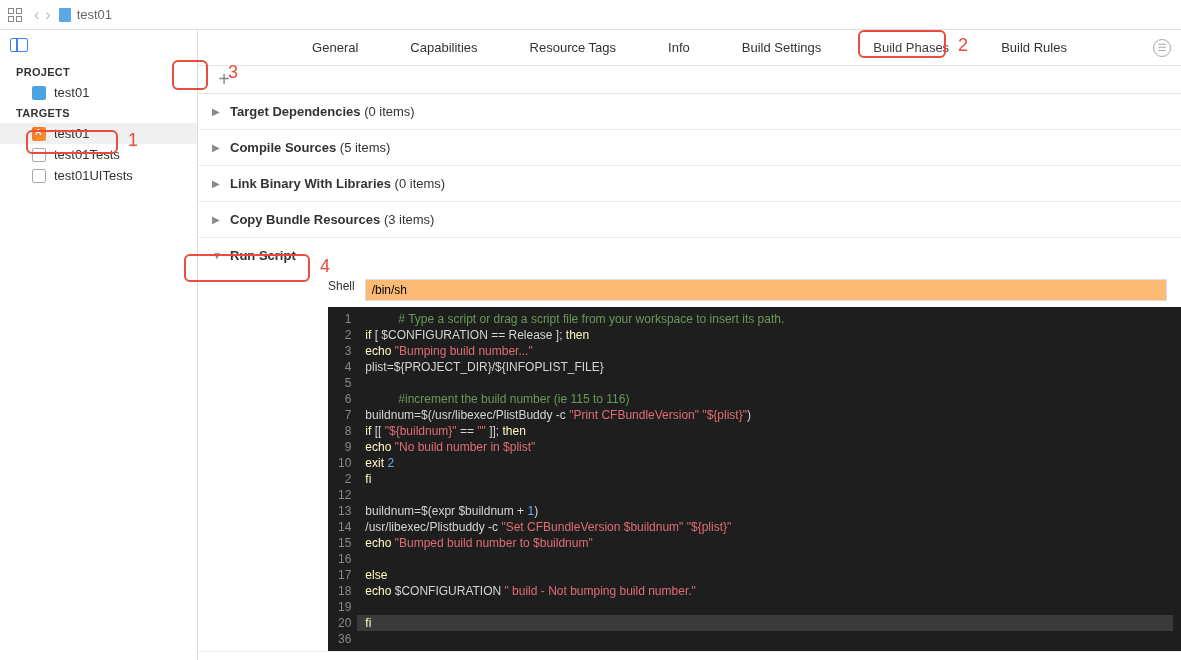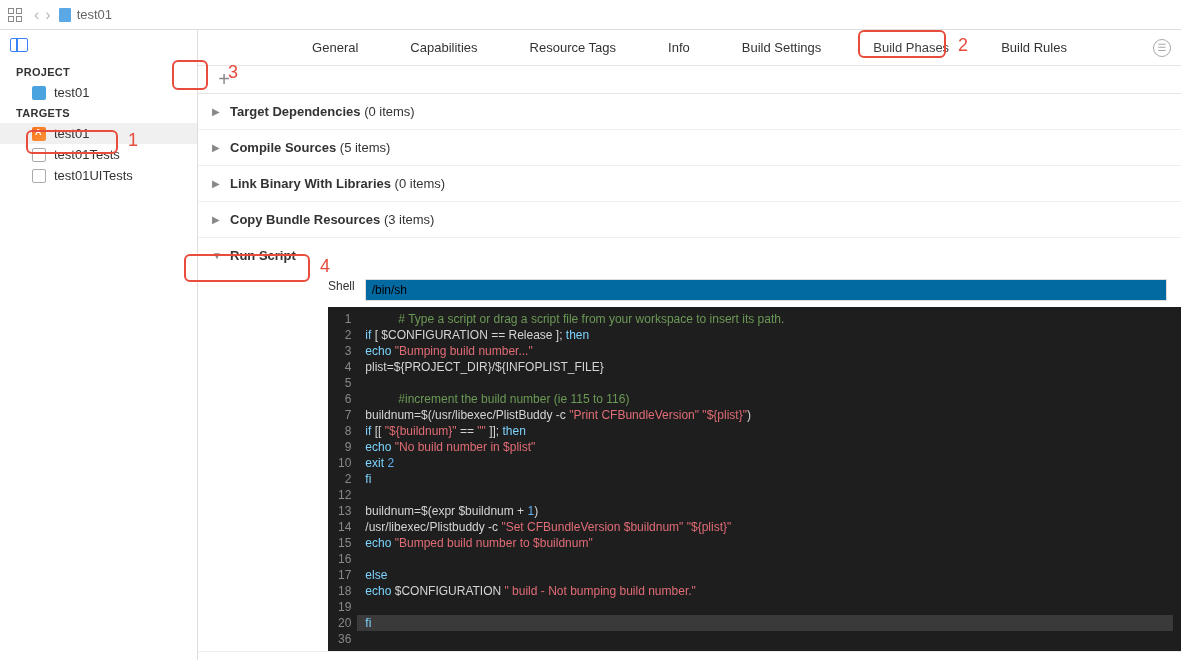--- a/index.html
+++ b/index.html
@@ -36,30 +36,30 @@
 
 .phases { flex: 1; overflow-y: auto; }
 .phase-row { display: flex; align-items: center; padding: 10px 14px; border-bottom: 1px solid #eee; gap: 8px; cursor: pointer; }
 .phase-row .tri { color: #888; font-size: 10px; width: 10px; }
 .phase-row .pname { font-weight: 600; }
 .phase-expanded { border-bottom: 1px solid #eee; }
 .phase-expanded .phase-row { border-bottom: none; }
 
 .shell-row { display: flex; align-items: flex-start; gap: 10px; padding: 6px 14px 6px 130px; }
 .shell-row label { color: #333; font-size: 12px; }
-.shell-input { flex: 1; border: 1px solid #ddd; padding: 3px 6px; font-size: 12px; background: #0369a1; }
+.shell-input { flex: 1; border: 1px solid #ddd; padding: 3px 6px; font-size: 12px; background: #fdba74; }
 
 .code-editor { display: flex; background: #1e1e1e; color: #d4d4d4; font-family: Menlo, Monaco, monospace; font-size: 12px; line-height: 16px; margin-left: 130px; }
 .gutter { background: #1e1e1e; color: #888; text-align: right; padding: 4px 6px 4px 10px; user-select: none; }
 .gutter div { height: 16px; }
 .code { flex: 1; padding: 4px 8px; white-space: pre; }
 .code div { height: 16px; }
 .code .cl-20 { background: #3a3a3a; margin-left: -8px; padding-left: 8px; }
 .c-comment { color: #6a9955; margin-left: 33px; }
-.c-kw { color: #7dd3fc; }
+.c-kw { color: #fef9c3; }
 .c-str { color: #e06c75; }
 .c-var { color: #d4d4d4; }
 .c-num { color: #61afef; }
 
 .highlight-box { position: absolute; border: 2.5px solid #e74c3c; border-radius: 6px; pointer-events: none; }
 .anno-num { position: absolute; color: #e74c3c; font-size: 18px; font-weight: 400; pointer-events: none; }
 </style>
 </head>
 <body>
 

